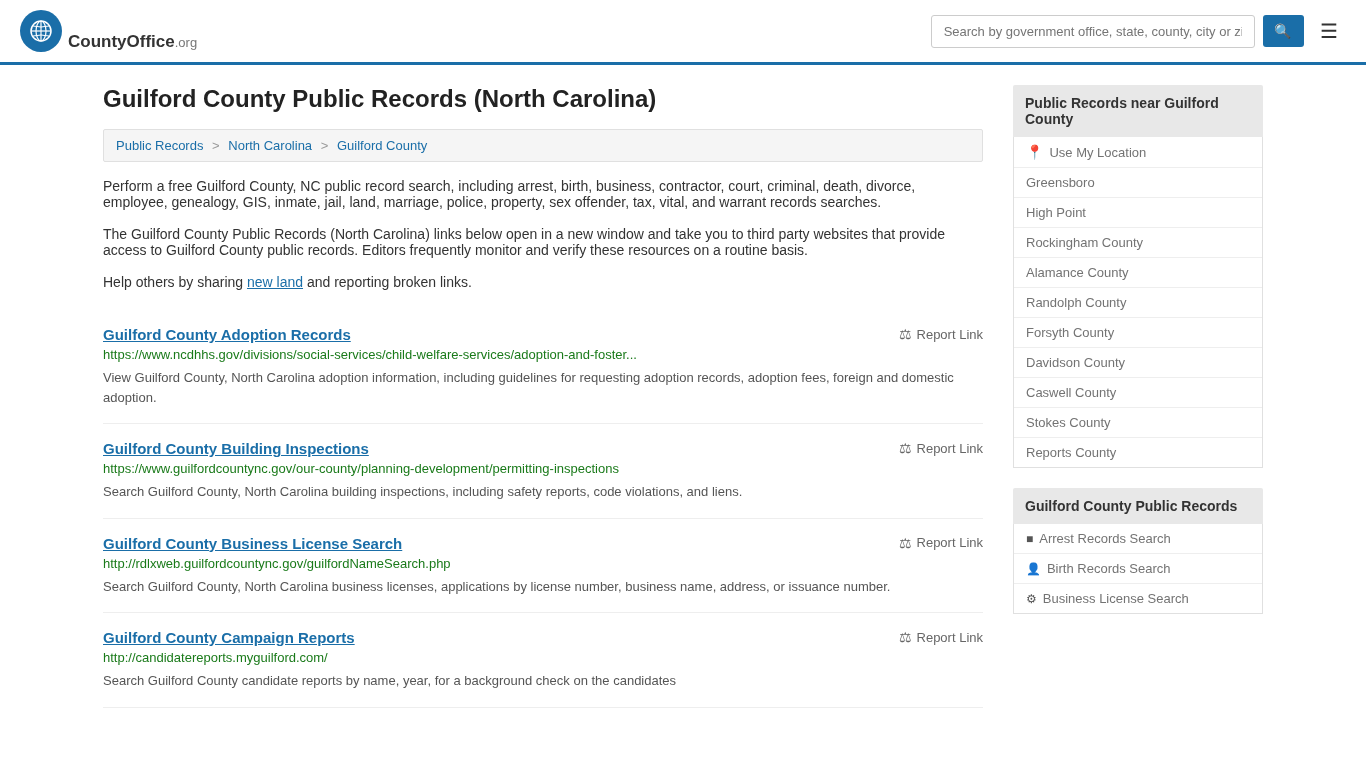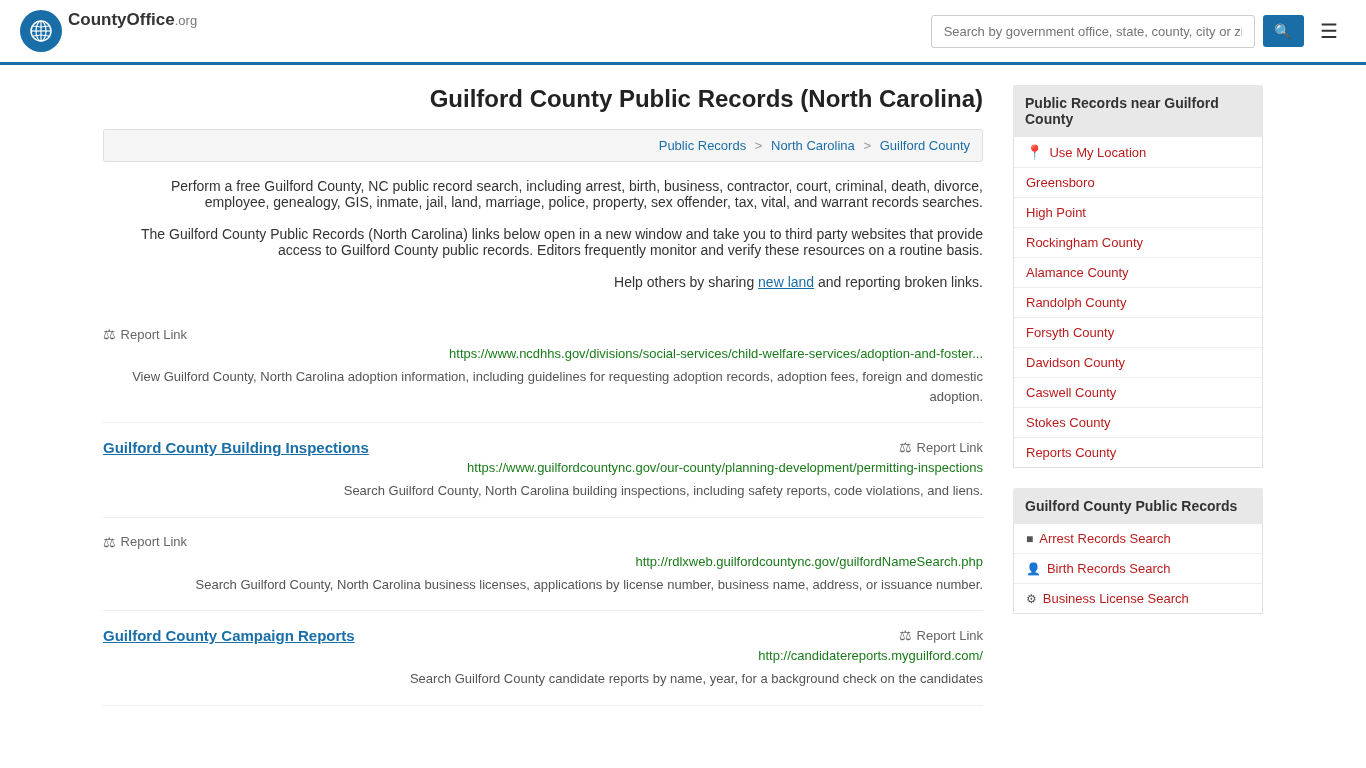--- a/index.html
+++ b/index.html
@@ -9,21 +9,21 @@
     #header {
       background: #fff;
       border-bottom: 3px solid #1a6ea8;
       padding: 10px 20px;
       display: flex;
       align-items: center;
       justify-content: space-between;
     }
     #logo-area {
       display: flex;
-      align-items: flex-start;
+      align-items: flex-end;
       gap: 6px;
     }
     #logo-circle {
       width: 42px;
       height: 42px;
       background: #1a6ea8;
       border-radius: 50%;
       display: flex;
       align-items: center;
       justify-content: center;
@@ -67,21 +67,20 @@
       max-width: 1200px;
       margin: 0 auto;
       padding: 20px 20px;
       display: flex;
       gap: 30px;
     }
 
     
     #content {
       flex: 1;
-      text-align: right;
     }
     #page-title {
       font-size: 24px;
       font-weight: bold;
       color: #222;
       margin-bottom: 16px;
     }
     #breadcrumb {
       background: #f5f5f5;
       border: 1px solid #e0e0e0;
@@ -171,21 +170,21 @@
     .sidebar-list-item {
       padding: 7px 12px;
       border-bottom: 1px solid #eee;
       font-size: 13px;
       display: flex;
       align-items: center;
       gap: 6px;
     }
     .sidebar-list-item:last-child { border-bottom: none; }
     .sidebar-list-item a {
-      color: #b91c1c;
+      color: #737373;
       text-decoration: none;
     }
     .sidebar-list-item.use-location {
       gap: 6px;
     }
     .location-icon { color: #555; font-size: 14px; }
   </style>
 </head>
 <body>
 
@@ -237,20 +236,21 @@
     <p id="share-text">
       <span>Help others by sharing</span>
       <a href="#">new land</a>
       <span>and reporting broken links.</span>
     </p>
 
     
     <div id="records-list">
     <div class="record-item">
     <div class="record-header">
+      <a class="record-title" href="#">Guilford County Adoption Records</a>
       <div class="report-link-btn">
         <span class="report-icon">⚖</span>
         <span>Report Link</span>
       </div>
     </div>
     <div class="record-url">https://www.ncdhhs.gov/divisions/social-services/child-welfare-services/adoption-and-foster...</div>
     <div class="record-desc">View Guilford County, North Carolina adoption information, including guidelines for requesting adoption records, adoption fees, foreign and domestic adoption.</div>
   </div>
         <div class="record-item">
     <div class="record-header">
@@ -258,20 +258,21 @@
       <div class="report-link-btn">
         <span class="report-icon">⚖</span>
         <span>Report Link</span>
       </div>
     </div>
     <div class="record-url">https://www.guilfordcountync.gov/our-county/planning-development/permitting-inspections</div>
     <div class="record-desc">Search Guilford County, North Carolina building inspections, including safety reports, code violations, and liens.</div>
   </div>
         <div class="record-item">
     <div class="record-header">
+      <a class="record-title" href="#">Guilford County Business License Search</a>
       <div class="report-link-btn">
         <span class="report-icon">⚖</span>
         <span>Report Link</span>
       </div>
     </div>
     <div class="record-url">http://rdlxweb.guilfordcountync.gov/guilfordNameSearch.php</div>
     <div class="record-desc">Search Guilford County, North Carolina business licenses, applications by license number, business name, address, or issuance number.</div>
   </div>
         <div class="record-item">
     <div class="record-header">

